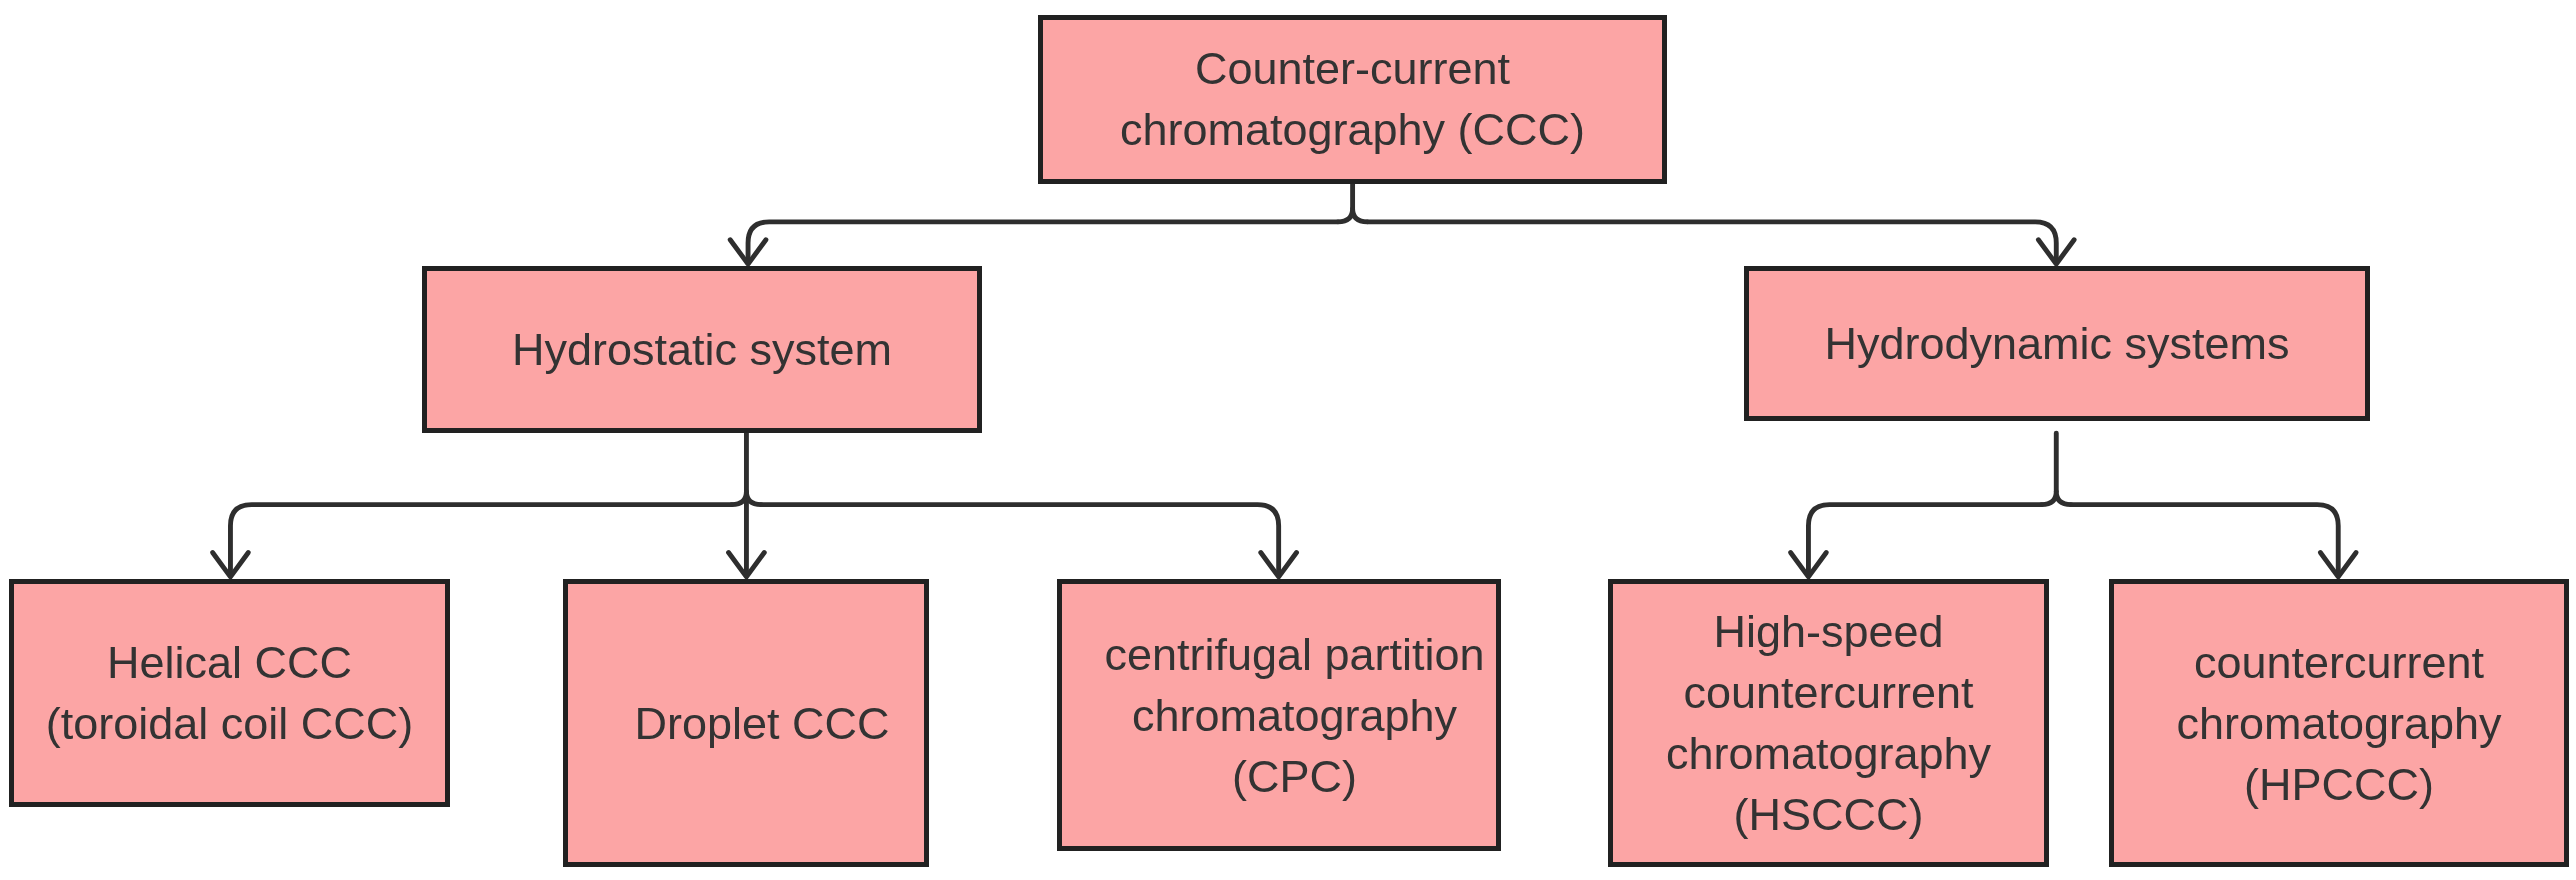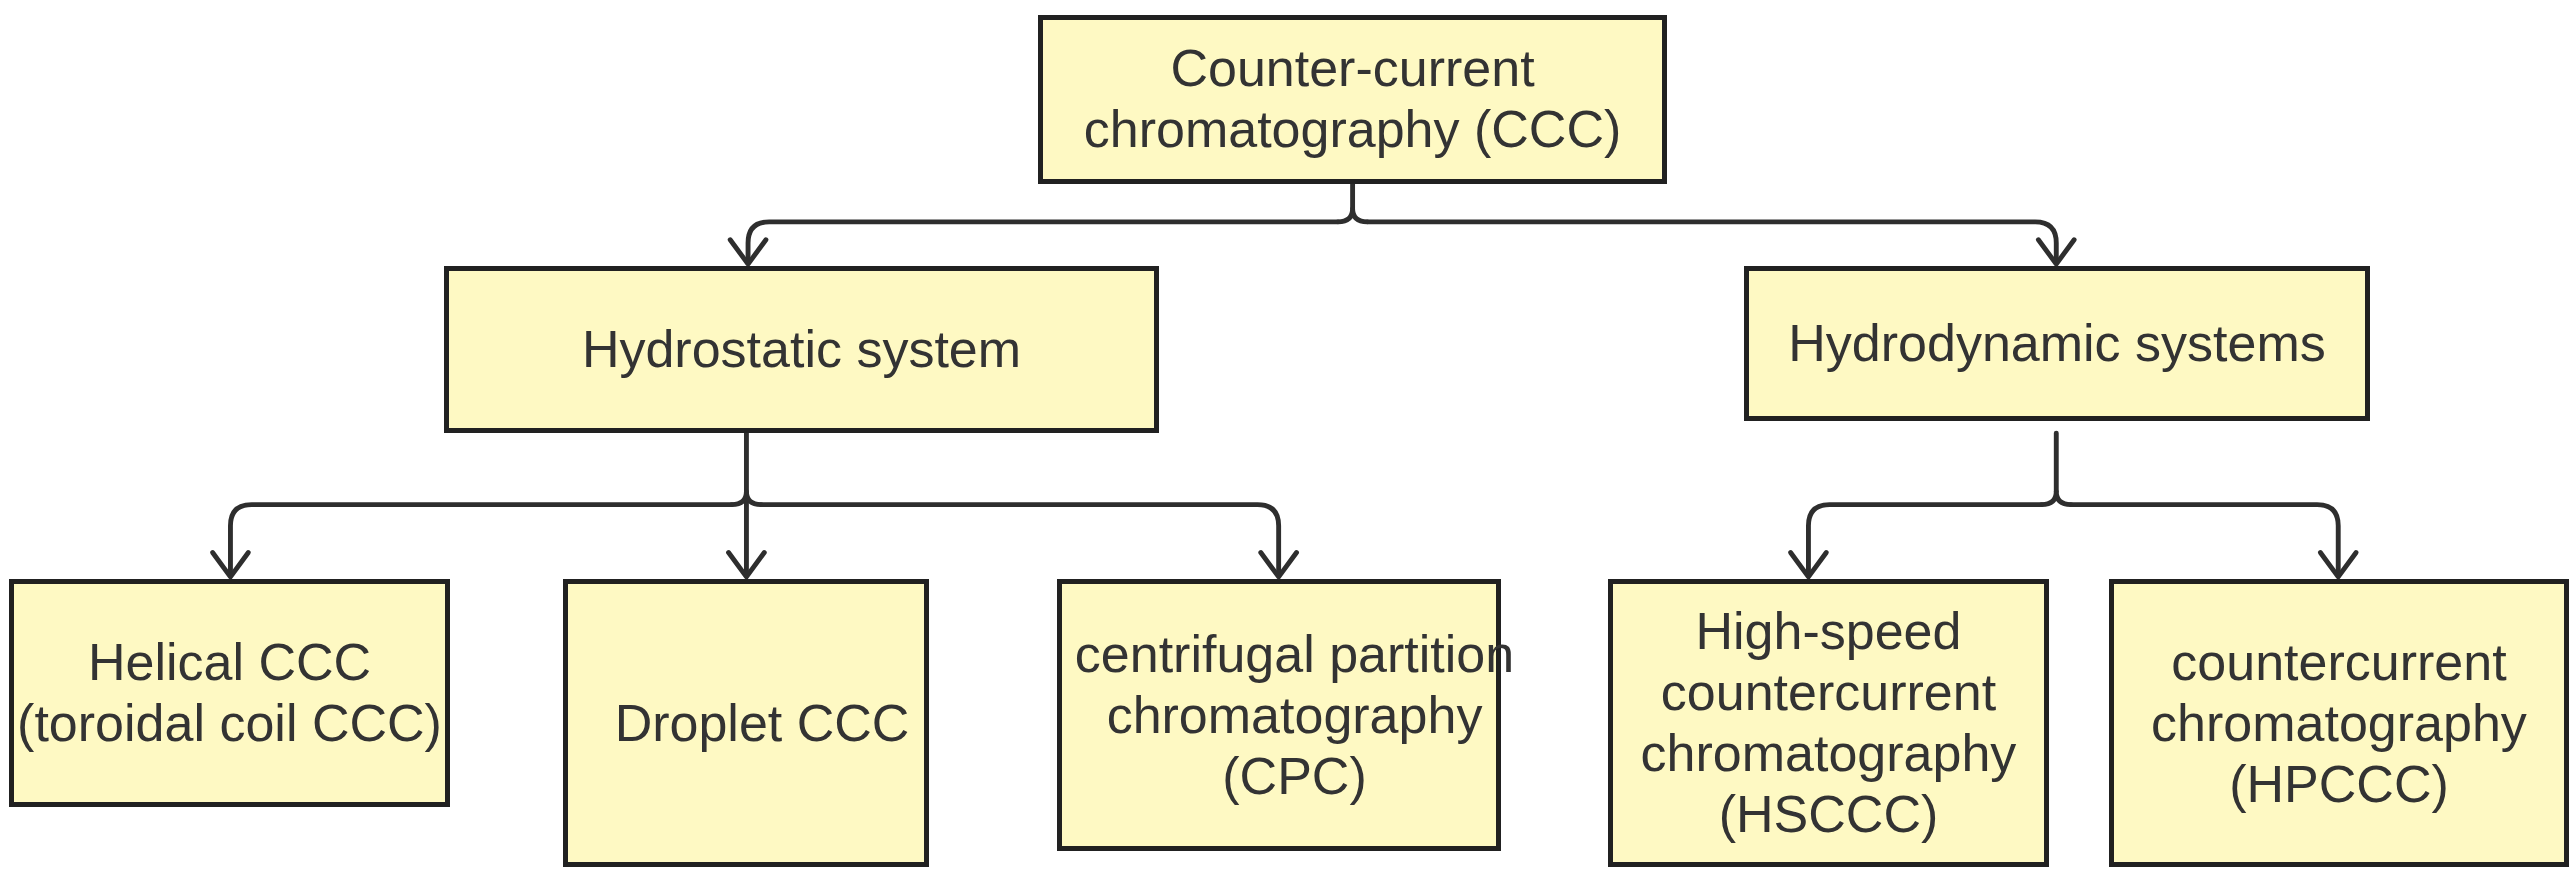--- a/index.html
+++ b/index.html
@@ -18,29 +18,29 @@
     position: absolute;
     left: 0;
     top: 0;
     width: 2576px;
     height: 880px;
     z-index: 1;
   }
   .node {
     position: absolute;
     box-sizing: border-box;
-    background: #fef9c3;
+    background: #fca5a5;
     border: 5.7px solid #212121;
     display: flex;
     align-items: center;
     justify-content: center;
     text-align: center;
     z-index: 2;
     color: #333333;
-    font-size: 52px;
+    font-size: 45px;
     line-height: 61px;
   }
   .node .label .line {
     display: block;
     white-space: nowrap;
   }
 </style>
 </head>
 <body>
 
@@ -77,21 +77,21 @@
   </g>
 </svg>
 
 <div class="node" style="left:1038px; top:14.6px; width:629px; height:169px;">
   <div class="label">
     <span class="line">Counter-current</span>
     <span class="line">chromatography (CCC)</span>
   </div>
 </div>
 
-<div class="node" style="left:444px; top:266px; width:715px; height:167px;text-align:right;">
+<div class="node" style="left:422px; top:266px; width:560px; height:167px;text-align:right;">
   <div class="label">
     <span class="line">Hydrostatic system</span>
   </div>
 </div>
 
 <div class="node" style="left:1744px; top:266px; width:626px; height:155px;">
   <div class="label">
     <span class="line">Hydrodynamic systems</span>
   </div>
 </div>

